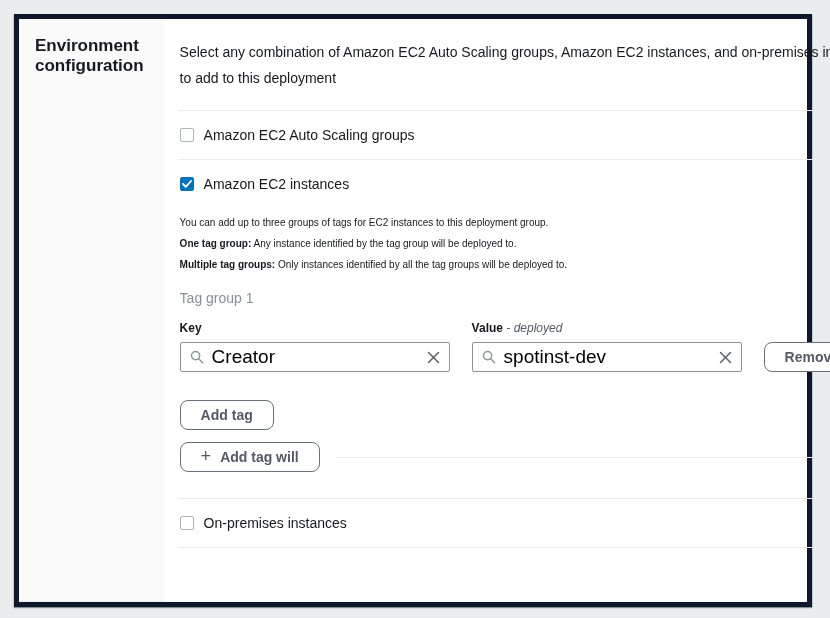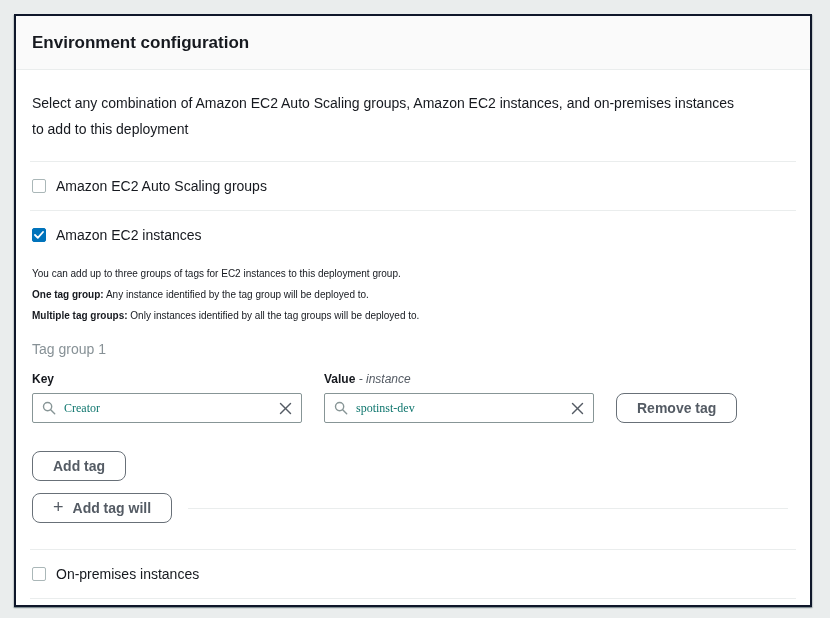--- a/index.html
+++ b/index.html
@@ -6,26 +6,26 @@
   html, body {
     width: 830px; height: 618px;
     font-family: "Liberation Sans", sans-serif;
     background: #eaeded;
     color: #16191f;
     overflow: hidden;
   }
   .page { padding: 14px 18px 0 14px; }
   .card {
     background: #ffffff;
-    border: 2px solid #0f172a;
+    border: 5px solid #0f172a;
     border-radius: 0;
     box-shadow: 0 1px 1px 0 rgba(0,28,36,.3), 1px 1px 1px 0 rgba(0,28,36,.1), -1px 1px 1px 0 rgba(0,28,36,.1);
     height: 593px;
     display: flex;
-    flex-direction: column;
+    flex-direction: row;
   }
   .card-header {
     background: #fafafa;
     border-bottom: 1px solid #eaeded;
     padding: 17px 20px 16px 16px;
   }
   .card-title {
     font-size: 17px;
     font-weight: 700;
     color: #16191f;
@@ -106,23 +106,23 @@
     border-radius: 2px;
     background: #fff;
     padding: 0 9px;
   }
   .search-input + .search-input { margin-left: 22px; }
   .search-input input {
     border: none;
     outline: none;
     flex: 1;
     min-width: 0;
-    font-family: Liberation Serif, serif;
-    font-size: 12px;
-    color: #0f766e;
+    font-family: Liberation Sans, sans-serif;
+    font-size: 19px;
+    color: #000000;
     margin-left: 8px;
     background: transparent;
   }
   .icon-btn {
     background: none; border: none; padding: 0;
     display: inline-flex; align-items: center; cursor: pointer;
   }
 
   .btn {
     display: inline-flex;
@@ -199,21 +199,21 @@
         <div class="tags-help">
           <div>You can add up to three groups of tags for EC2 instances to this deployment group.</div>
           <div><b>One tag group:</b><span> Any instance identified by the tag group will be deployed to.</span></div>
           <div><b>Multiple tag groups:</b><span> Only instances identified by all the tag groups will be deployed to.</span></div>
         </div>
 
         <div class="tag-group-title">Tag group 1</div>
 
         <div class="field-labels">
           <div class="field-label label-key">Key</div>
-          <div class="field-label"><span>Value </span><span class="optional">- instance</span></div>
+          <div class="field-label"><span>Value </span><span class="optional">- deployed</span></div>
         </div>
 
         <div class="inputs-row">
           <div class="search-input">
             <svg width="14" height="14" viewBox="0 0 15 15">
               <circle cx="6" cy="6" r="4.4" fill="none" stroke="#879596" stroke-width="1.5"></circle>
               <line x1="9.3" y1="9.3" x2="13.6" y2="13.6" stroke="#879596" stroke-width="1.5" stroke-linecap="round"></line>
             </svg>
             <input type="text" value="Creator" style="">
             <button class="icon-btn">

